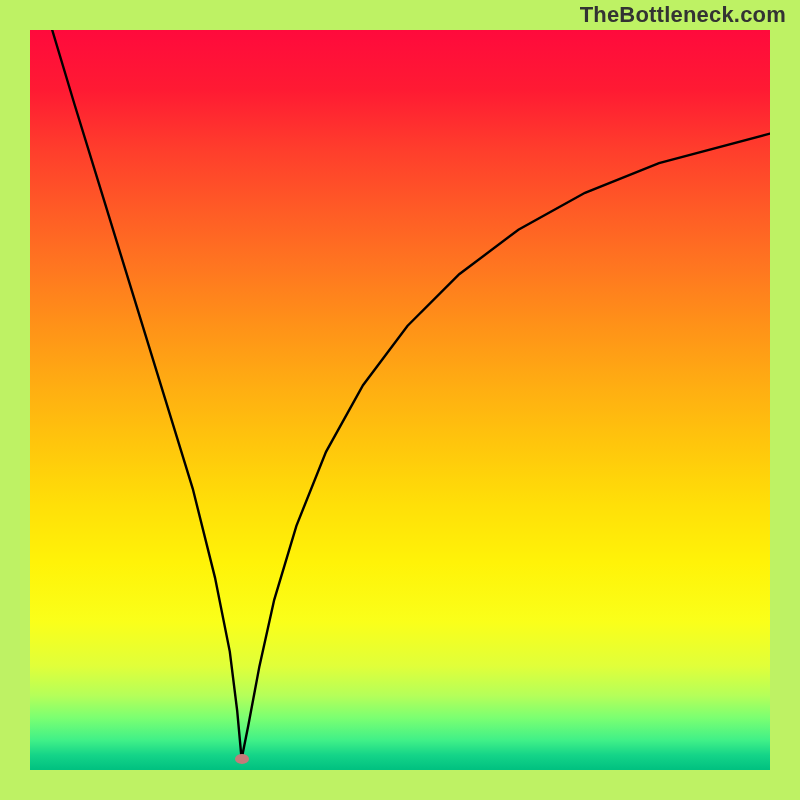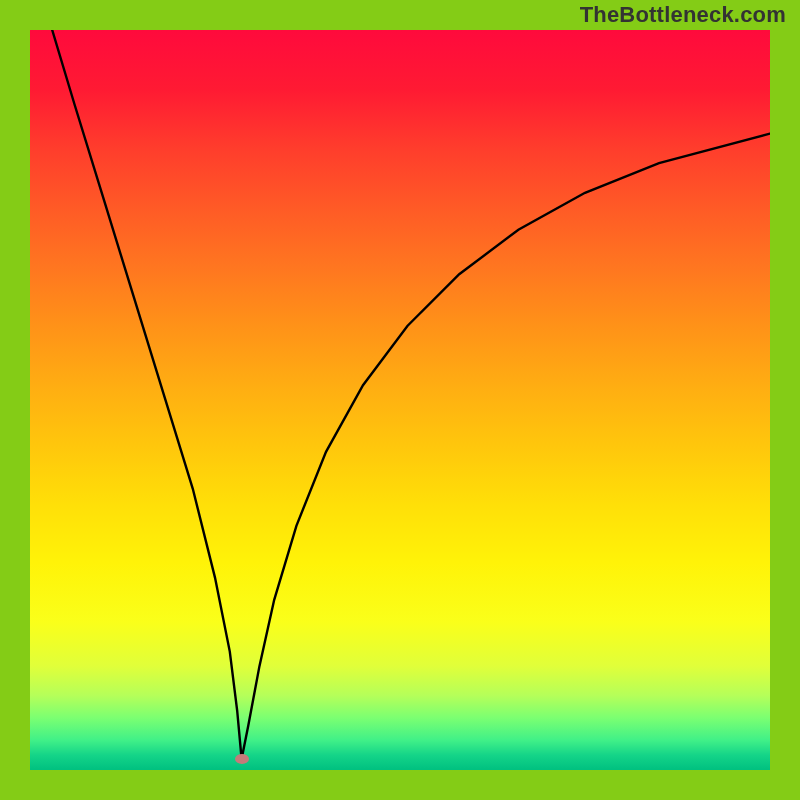--- a/index.html
+++ b/index.html
@@ -8,21 +8,21 @@
     width: 800px;
     height: 800px;
     background: #000;
     font-family: Arial, Helvetica, sans-serif;
     overflow: hidden;
   }
   .frame {
     position: relative;
     width: 800px;
     height: 800px;
-    background: #84cc16;
+    background: #bef264;
   }
   .watermark {
     position: absolute;
     top: 2px;
     right: 14px;
     color: #333333;
     font-size: 22px;
     font-weight: 600;
     letter-spacing: 0.2px;
     user-select: none;

